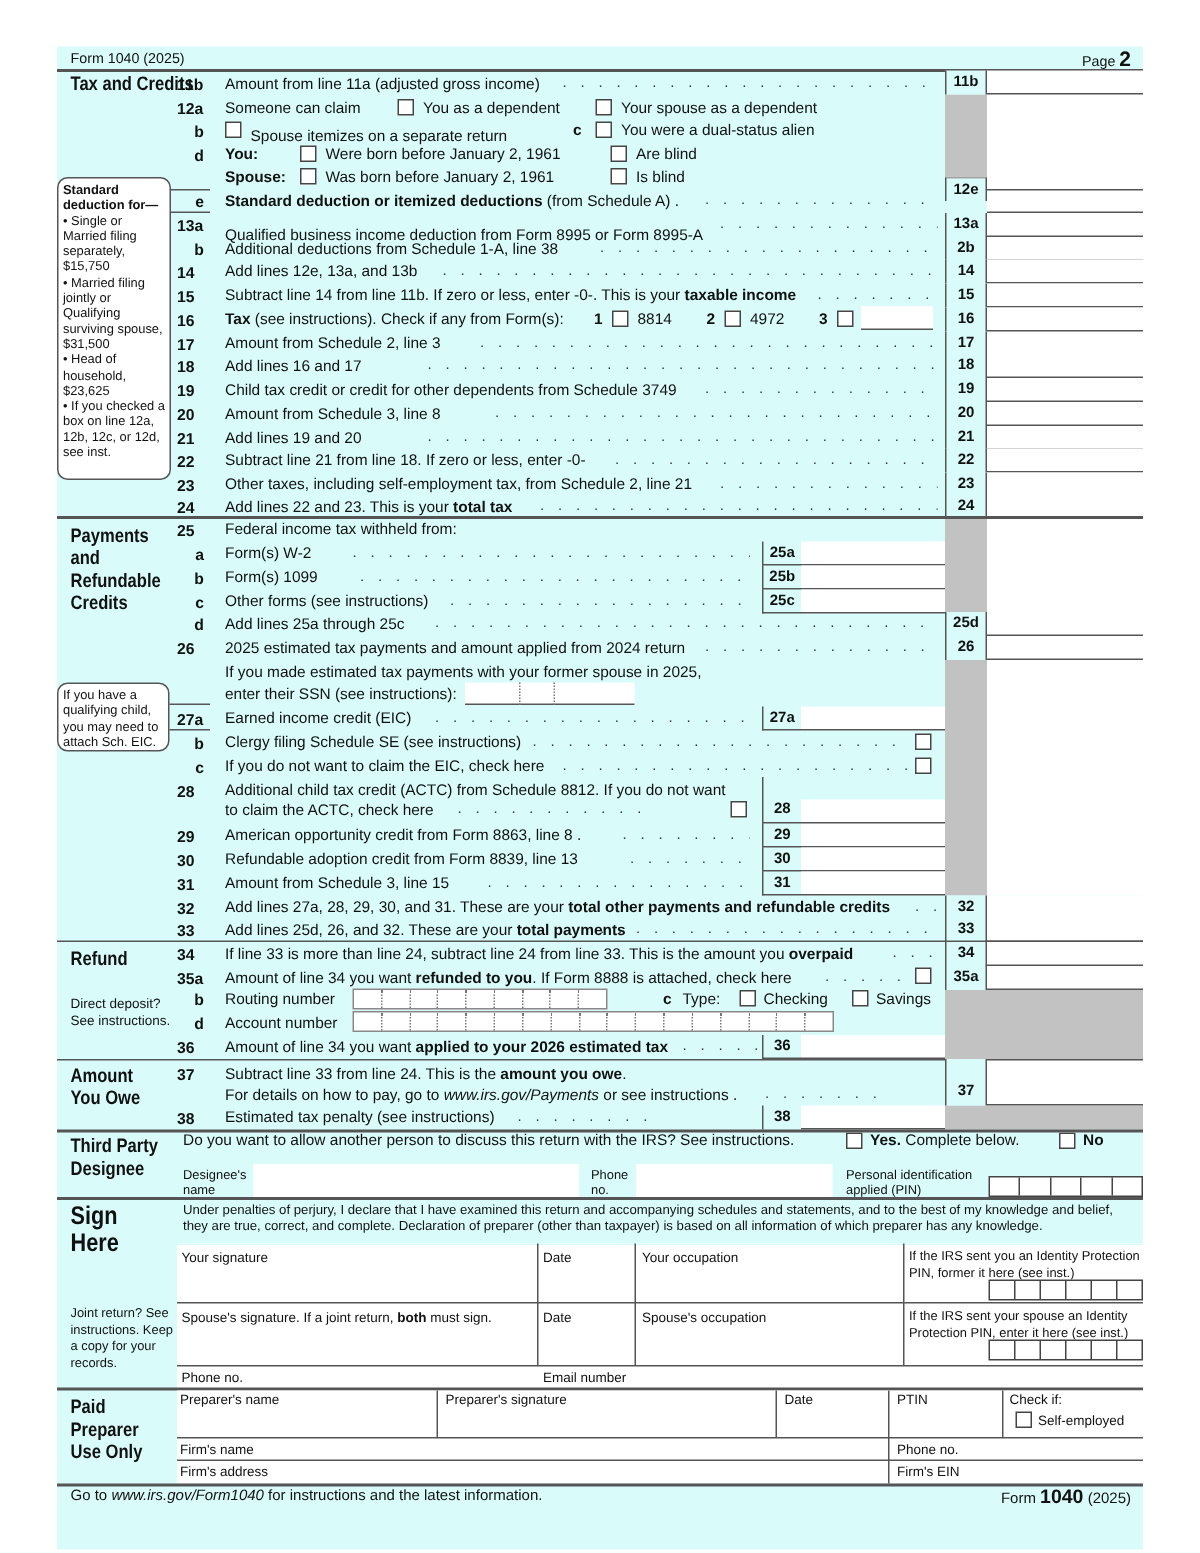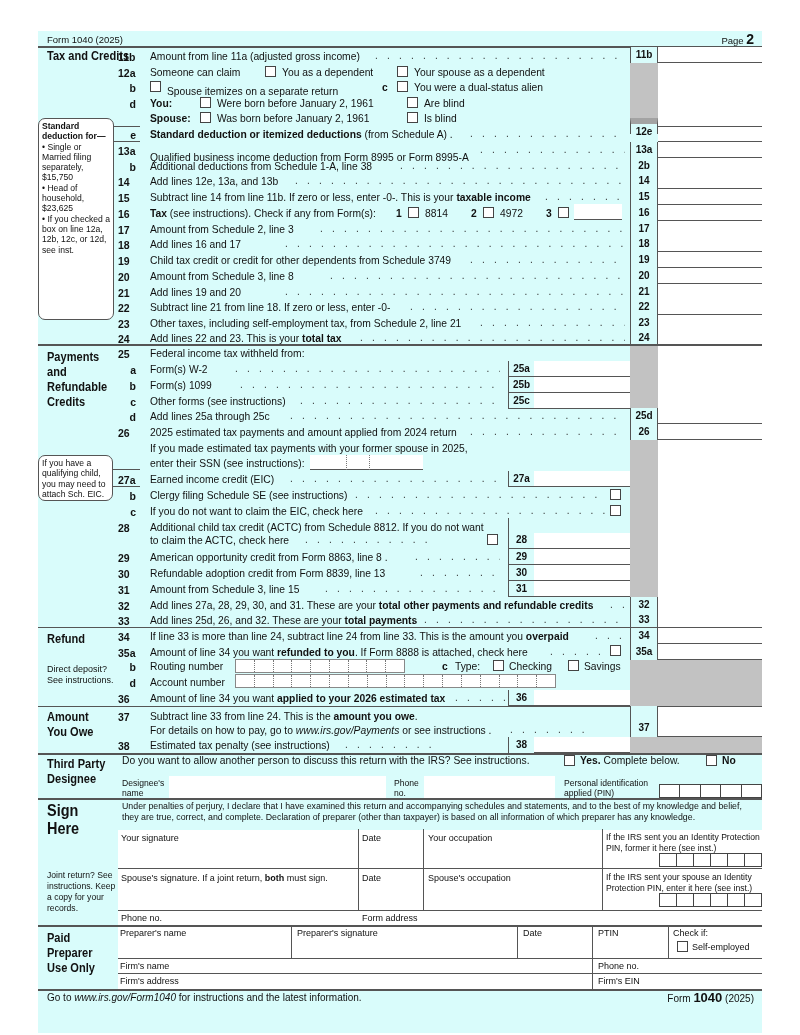--- a/index.html
+++ b/index.html
@@ -57,20 +57,21 @@
 <div class="sect" style="top:349px;width:80px">Payments and Refundable Credits</div>
 <div class="sect" style="top:631px">Refund</div>
 <div class="sect" style="top:709px;width:70px">Amount You Owe</div>
 <div class="sect" style="top:756px;width:80px">Third Party Designee</div>
 <div class="sect" style="top:802px;width:40px;font-size:17px;line-height:18px">Sign Here</div>
 <div class="sect" style="top:930px;width:70px">Paid Preparer Use Only</div>
 
 <div class="side-box" style="left:38px;top:118px;width:76px;height:202px">
   <div style="font-weight:bold">Standard deduction for—</div>
   <div>• Single or Married filing separately, $15,750</div>
+  <div>• Married filing jointly or Qualifying surviving spouse, $31,500</div>
   <div>• Head of household, $23,625</div>
   <div>• If you checked a box on line 12a, 12b, 12c, or 12d, see inst.</div>
 </div>
 
 <div class="ln" style="top:51px">11b</div>
 <div class="tx" style="top:51px">Amount from line 11a (adjusted gross income)</div>
 <div class="dots" style="left:375px;top:50px;width:250px">.......................</div>
 <div class="numcol" style="top:47px;height:16px;line-height:16px">11b</div>
 <div class="amt" style="top:47px;height:16px"></div>
 
@@ -98,21 +99,21 @@
 <div class="cb" style="left:200px;top:112px"></div>
 <div class="tx" style="left:217px;top:113px">Was born before January 2, 1961</div>
 <div class="cb" style="left:407px;top:112px"></div>
 <div class="tx" style="left:424px;top:113px">Is blind</div>
 
 <div class="thin" style="left:114px;top:126px;width:26px"></div>
 <div class="thin" style="left:114px;top:141px;width:26px"></div>
 <div class="ln r" style="top:129px">e</div>
 <div class="tx" style="top:129px"><b>Standard deduction or itemized deductions</b><span> (from Schedule A) .</span></div>
 <div class="dots" style="left:470px;top:128px;width:155px">..............</div>
-<div class="numcol" style="top:118px;height:16px;line-height:16px;border-top:6px solid #a3a3a3">12e</div>
+<div class="numcol" style="top:118px;height:16px;line-height:16px;border-top:1px solid #a3a3a3">12e</div>
 <div class="amt" style="top:126px;height:16px;border-top:1px solid #555"></div>
 
 <div id="rows-a">
     <div class="ln" style="top:145px">13a</div>
     <div class="tx" style="top:152px">Qualified business income deduction from Form 8995 or Form 8995-A</div>
     <div class="dots" style="left:480px;top:144px;width:145px">........................................</div>
     <div class="numcol" style="top:142px;height:16px;line-height:16px">13a</div>
     <div class="amt" style="top:142px;height:16px"></div>
     <div class="ln r" style="top:161px">b</div>
     <div class="tx" style="top:161px">Additional deductions from Schedule 1-A, line 38</div>
@@ -399,21 +400,21 @@
 <div class="lbl" style="left:606px;top:872px;width:156px;white-space:normal;line-height:11px;font-size:8.6px">If the IRS sent your spouse an Identity Protection PIN, enter it here (see inst.)</div>
 <div class="pinbox" style="left:659px;top:893px;width:103px">
     <span></span>
     <span></span>
     <span></span>
     <span></span>
     <span></span>
     <span></span>
   </div>
 <div class="lbl" style="left:121px;top:913px">Phone no.</div>
-<div class="lbl" style="left:362px;top:913px">Form address</div>
+<div class="lbl" style="left:362px;top:913px">Email number</div>
 
 <div class="hline" style="left:38px;top:925px;width:724px"></div>
 
 <div class="white" style="left:118px;top:927px;width:644px;height:62px"></div>
 <div class="vline" style="left:291px;top:927px;height:31px"></div>
 <div class="vline" style="left:517px;top:927px;height:31px"></div>
 <div class="vline" style="left:592px;top:927px;height:62px"></div>
 <div class="vline" style="left:668px;top:927px;height:31px"></div>
 <div class="thin" style="left:118px;top:958px;width:644px"></div>
 <div class="thin" style="left:118px;top:973px;width:644px"></div>

